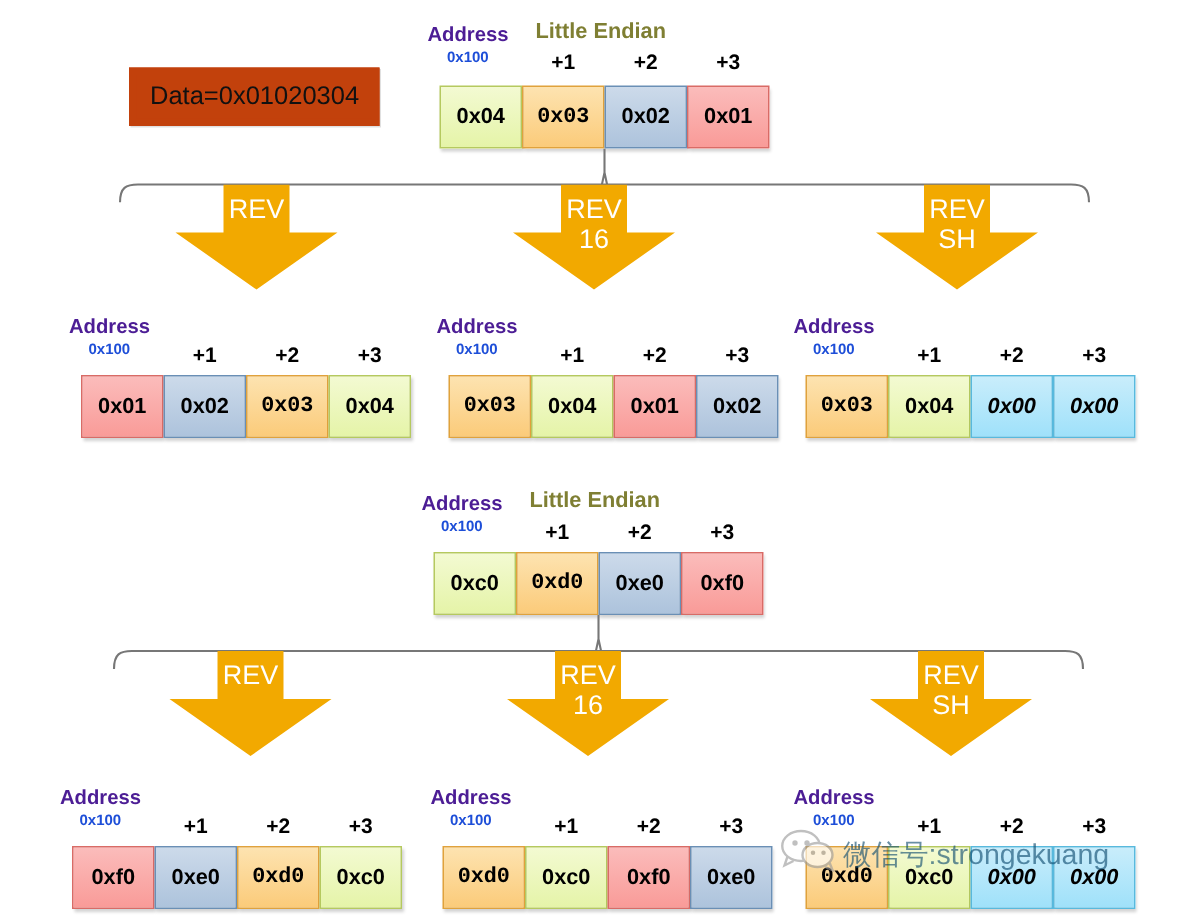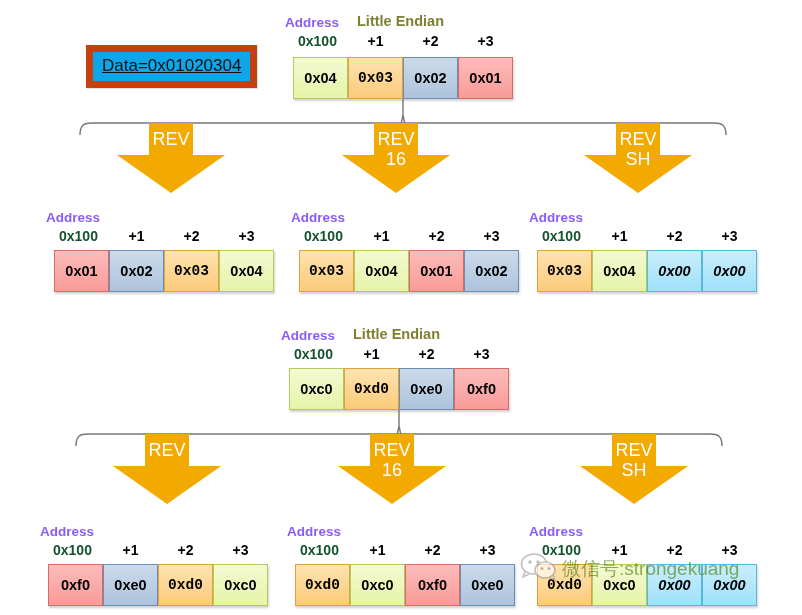--- a/index.html
+++ b/index.html
@@ -6,44 +6,43 @@
   body{
     width:802px;height:615px;background:#ffffff;overflow:hidden;
     font-family:"Liberation Sans",sans-serif;
     position:relative;
   }
   .stage{position:absolute;left:0;top:0;width:802px;height:615px;}
 
   
   .data-box{
     position:absolute;
-    border:7px solid #c2410c;
-    background:#0ea5e9;
+    border:5px solid #c2410c;
+    background:#c2410c;
     font-size:17px;
     color:#111111;
     padding:4px 9px 5px 9px;
     white-space:nowrap;
     letter-spacing:0px;
     box-shadow:1px 1px 0 rgba(0,0,0,0.12);
-    text-decoration:underline;
   }
 
   
   .addr-word{
     position:absolute;
     font-size:13.5px;
     font-weight:bold;
-    color:#8b5cf6;
+    color:#4c1d95;
     white-space:nowrap;
   }
   .addr-num{
     position:absolute;
-    font-size:14px;
-    font-weight:bold;
-    color:#14532d;
+    font-size:10px;
+    font-weight:bold;
+    color:#1d4ed8;
     white-space:nowrap;
   }
   .offset{
     position:absolute;
     font-size:14px;
     font-weight:bold;
     color:#000000;
     text-align:center;
     white-space:nowrap;
   }
@@ -96,21 +95,21 @@
   
   .watermark{
     position:absolute;
     left:520px;top:552px;
     display:flex;align-items:center;
     opacity:0.62;
     pointer-events:none;
   }
   .watermark .wm-text{
     font-size:19px;
-    color:#4d7c0f;
+    color:#0c4a6e;
     font-family:"Liberation Sans",sans-serif;
     white-space:nowrap;
     margin-left:4px;
   }
 </style>
 </head>
 <body>
 
 <div class="stage">
 

